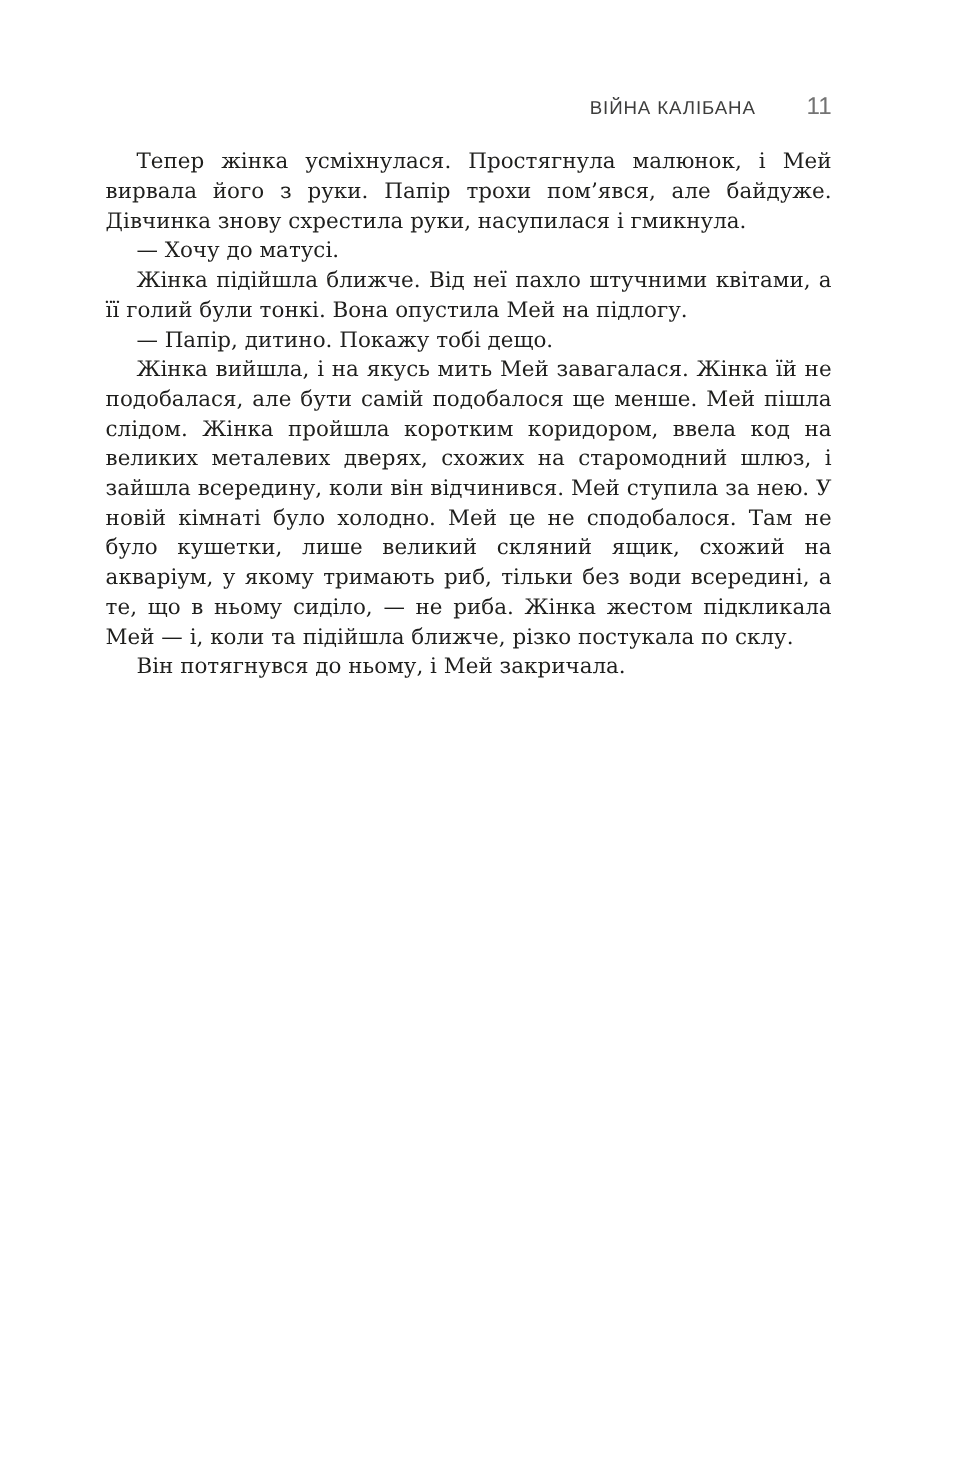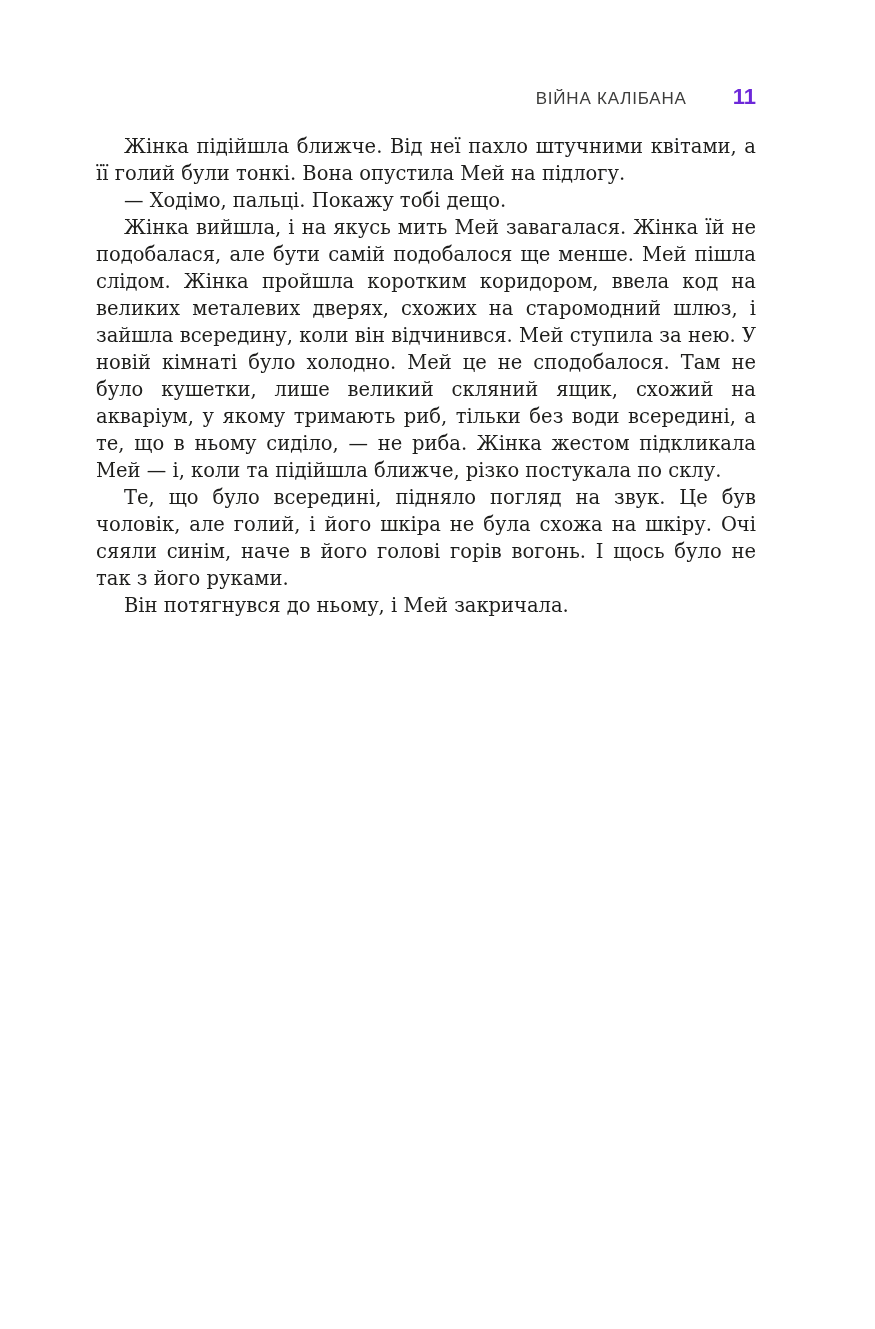--- a/index.html
+++ b/index.html
@@ -29,22 +29,21 @@
   }
   .running-title {
     font-size: 17px;
     letter-spacing: 0.8px;
     color: #3d3d3c;
     margin-right: 46px;
     white-space: nowrap;
   }
   .page-number {
     font-size: 22px;
-    color: #6d28d9;
-    font-weight: bold;
+    color: #737373;
   }
   .text-block {
     position: absolute;
     top: 133px;
     left: 96px;
     width: 660px;
     font-size: 19.5px;
     line-height: 27px;
     text-align: justify;
     text-justify: inter-word;
@@ -59,20 +58,21 @@
 <body>
 
 <div class="book-page">
 
   <header class="running-head">
     <span class="running-title">ВІЙНА КАЛІБАНА</span>
     <span class="page-number">11</span>
   </header>
 
   <main class="text-block">
+    <p>Тепер жінка усміхнулася. Простягнула малюнок, і Мей вирвала його з руки. Папір трохи пом’явся, але байдуже. Дівчинка знову схрестила руки, насупилася і гмикнула.</p>
+    <p>— Хочу до матусі.</p>
     <p>Жінка підійшла ближче. Від неї пахло штучними квітами, а її голий були тонкі. Вона опустила Мей на підлогу.</p>
-    <p>— Ходімо, пальці. Покажу тобі дещо.</p>
+    <p>— Папір, дитино. Покажу тобі дещо.</p>
     <p>Жінка вийшла, і на якусь мить Мей завагалася. Жінка їй не подобалася, але бути самій подобалося ще менше. Мей пішла слідом. Жінка пройшла коротким коридором, ввела код на великих металевих дверях, схожих на старомодний шлюз, і зайшла всередину, коли він відчинився. Мей ступила за нею. У новій кімнаті було холодно. Мей це не сподобалося. Там не було кушетки, лише великий скляний ящик, схожий на акваріум, у якому тримають риб, тільки без води всередині, а те, що в ньому сиділо, — не риба. Жінка жестом підкликала Мей — і, коли та підійшла ближче, різко постукала по склу.</p>
-    <p>Те, що було всередині, підняло погляд на звук. Це був чоловік, але голий, і його шкіра не була схожа на шкіру. Очі сяяли синім, наче в його голові горів вогонь. І щось було не так з його руками.</p>
     <p>Він потягнувся до ньому, і Мей закричала.</p>
   </main>
 
 </div>
 
 </body></html>

